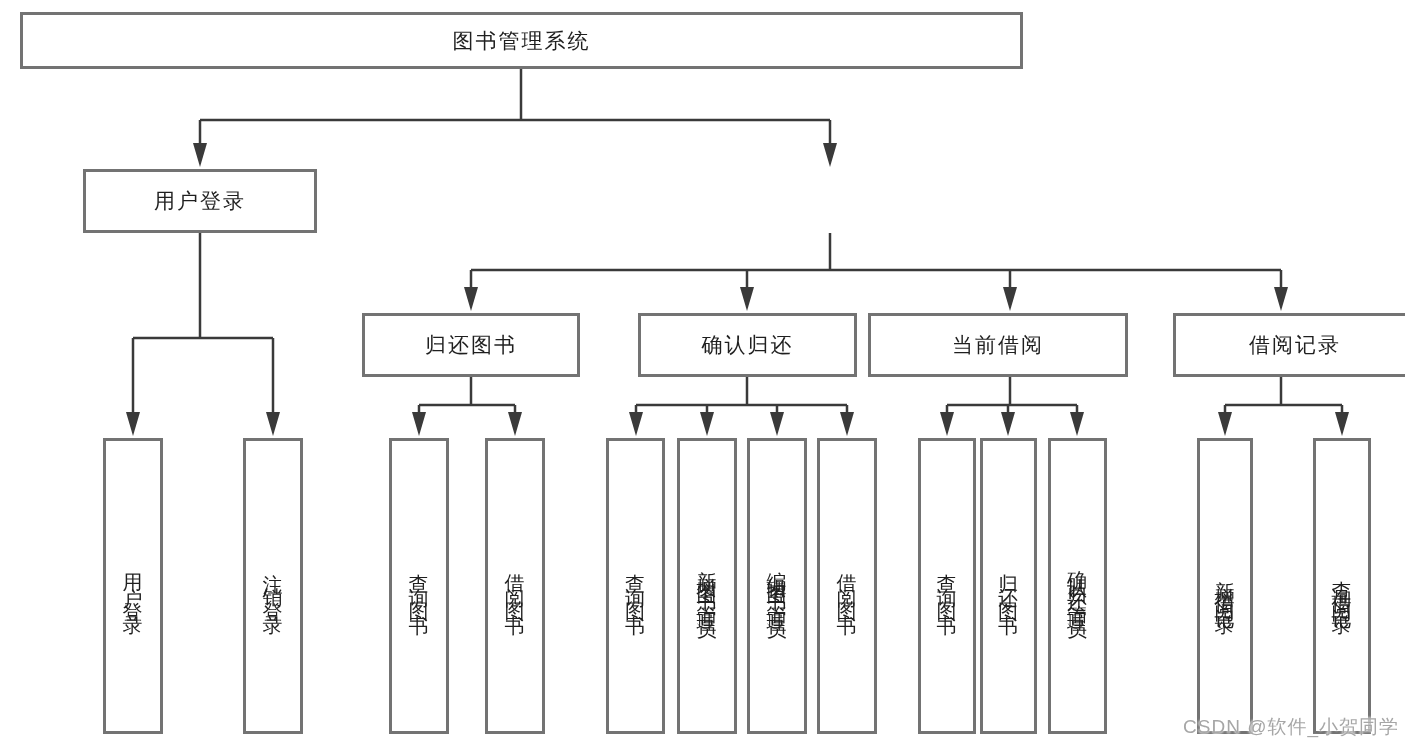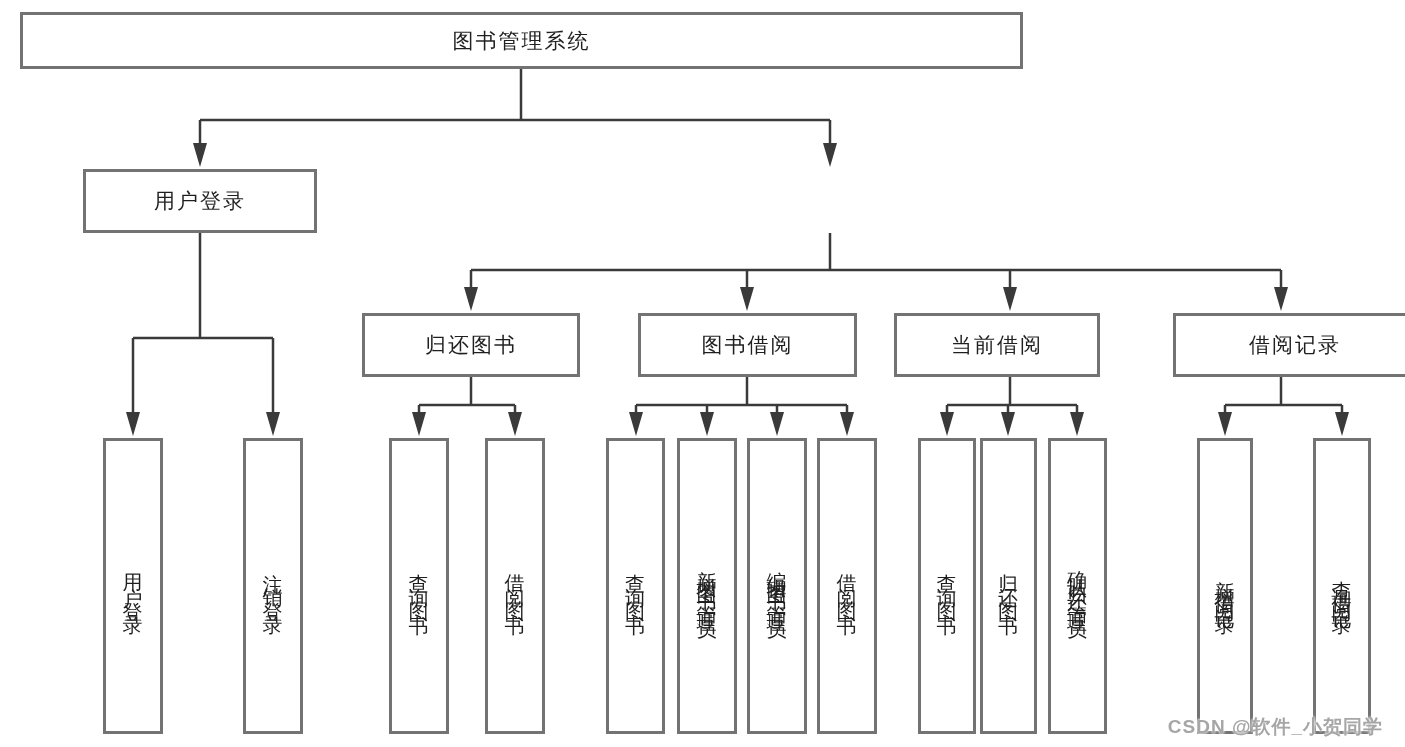--- a/index.html
+++ b/index.html
@@ -15,25 +15,24 @@
     color:#1f1f1f;
   }
   .hlabel{font-size:21px;letter-spacing:2px;white-space:nowrap;}
   .vlabel{
     writing-mode:vertical-rl;text-orientation:mixed;
     font-size:20px;line-height:1;white-space:nowrap;
   }
   .loose{letter-spacing:14px;}
   .tight{letter-spacing:7px;}
   .watermark{
-    position:absolute;right:22px;top:714px;z-index:3;
+    position:absolute;right:6px;top:714px;z-index:3;
     font-size:19px;letter-spacing:1px;color:#a6a6a6;
     text-shadow:0 0 3px #ffffff,0 0 3px #ffffff;
     white-space:nowrap;
-    font-weight:bold;
   }
 </style>
 </head>
 <body>
 
 <div class="canvas">
 
   <svg class="connectors" width="1405" height="747" viewBox="0 0 1405 747" aria-hidden="true">
     <g stroke="#3a3a3a" stroke-width="2.5" fill="none">
 
@@ -108,23 +107,23 @@
   </div>
 
   <div class="node" style="left:83px;top:169px;width:234px;height:64px">
     <span class="hlabel">用户登录</span>
   </div>
 
   <div class="node" style="left:362px;top:313px;width:218px;height:64px">
     <span class="hlabel">归还图书</span>
   </div>
   <div class="node" style="left:638px;top:313px;width:219px;height:64px">
-    <span class="hlabel">图书借阅</span>
+    <span class="hlabel">确认归还</span>
   </div>
-  <div class="node" style="left:894px;top:313px;width:206px;height:64px">
+  <div class="node" style="left:868px;top:313px;width:260px;height:64px">
     <span class="hlabel">当前借阅</span>
   </div>
   <div class="node" style="left:1173px;top:313px;width:244px;height:64px">
     <span class="hlabel">借阅记录</span>
   </div>
 
   <div class="node" style="left:103px;top:438px;width:60px;height:296px">
     <span class="vlabel loose">用户登录</span>
   </div>
   <div class="node" style="left:243px;top:438px;width:60px;height:296px">

